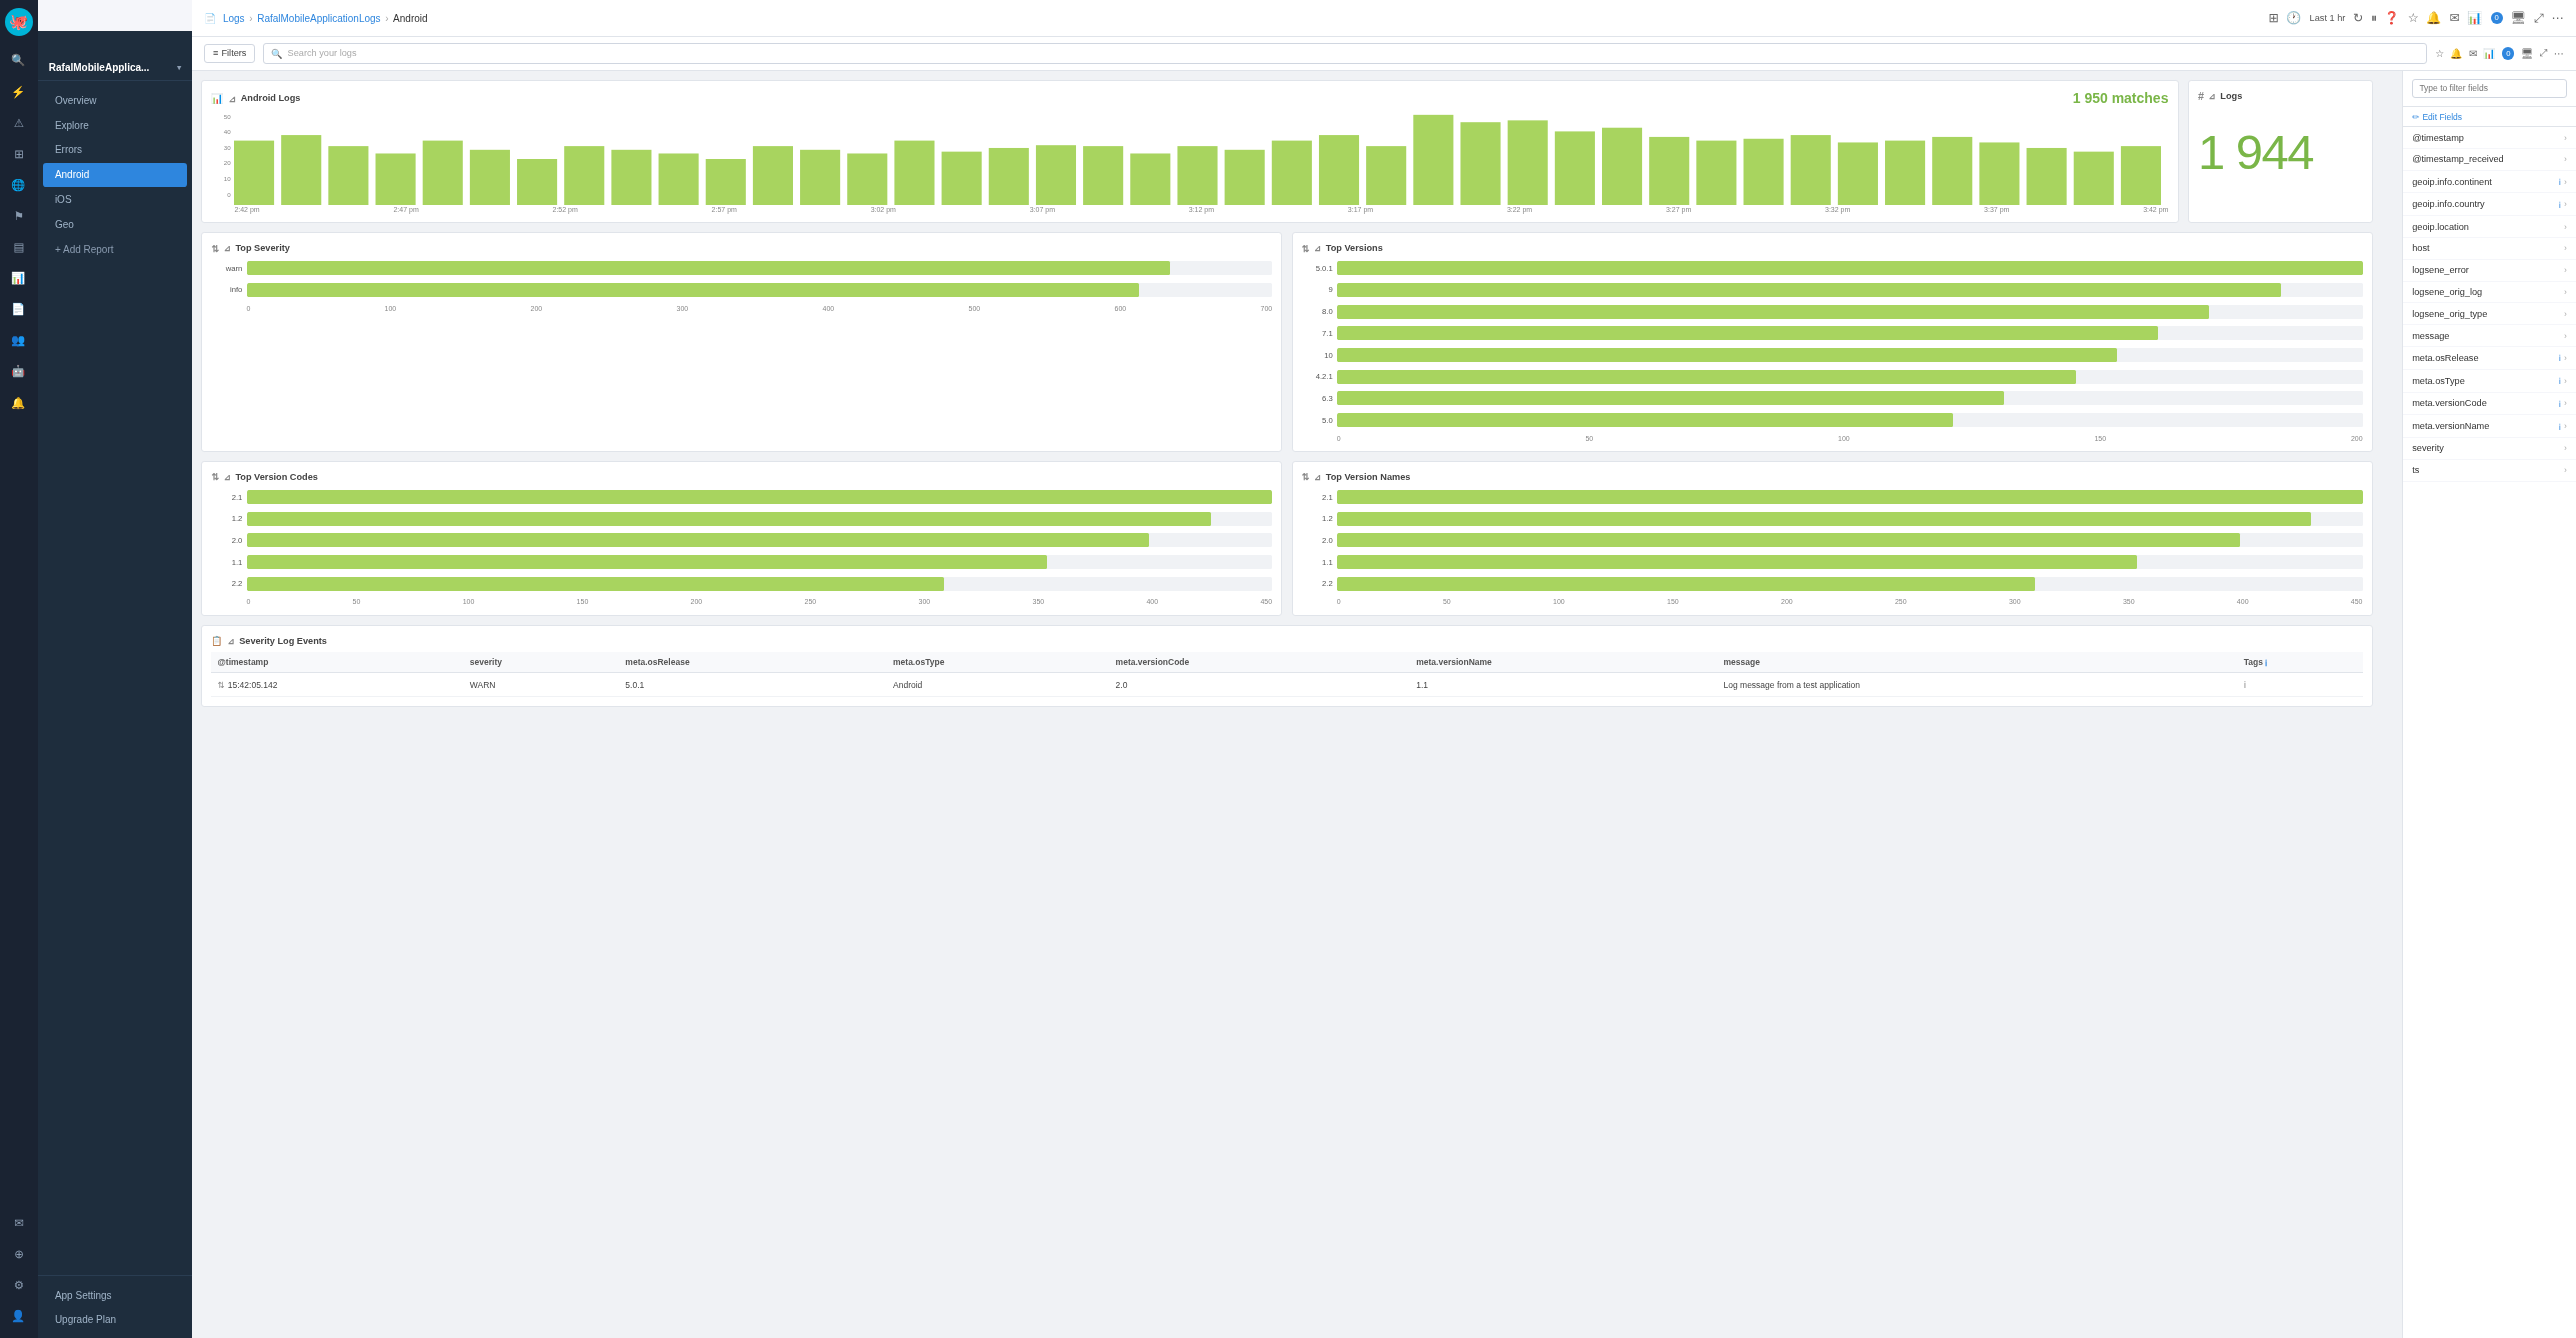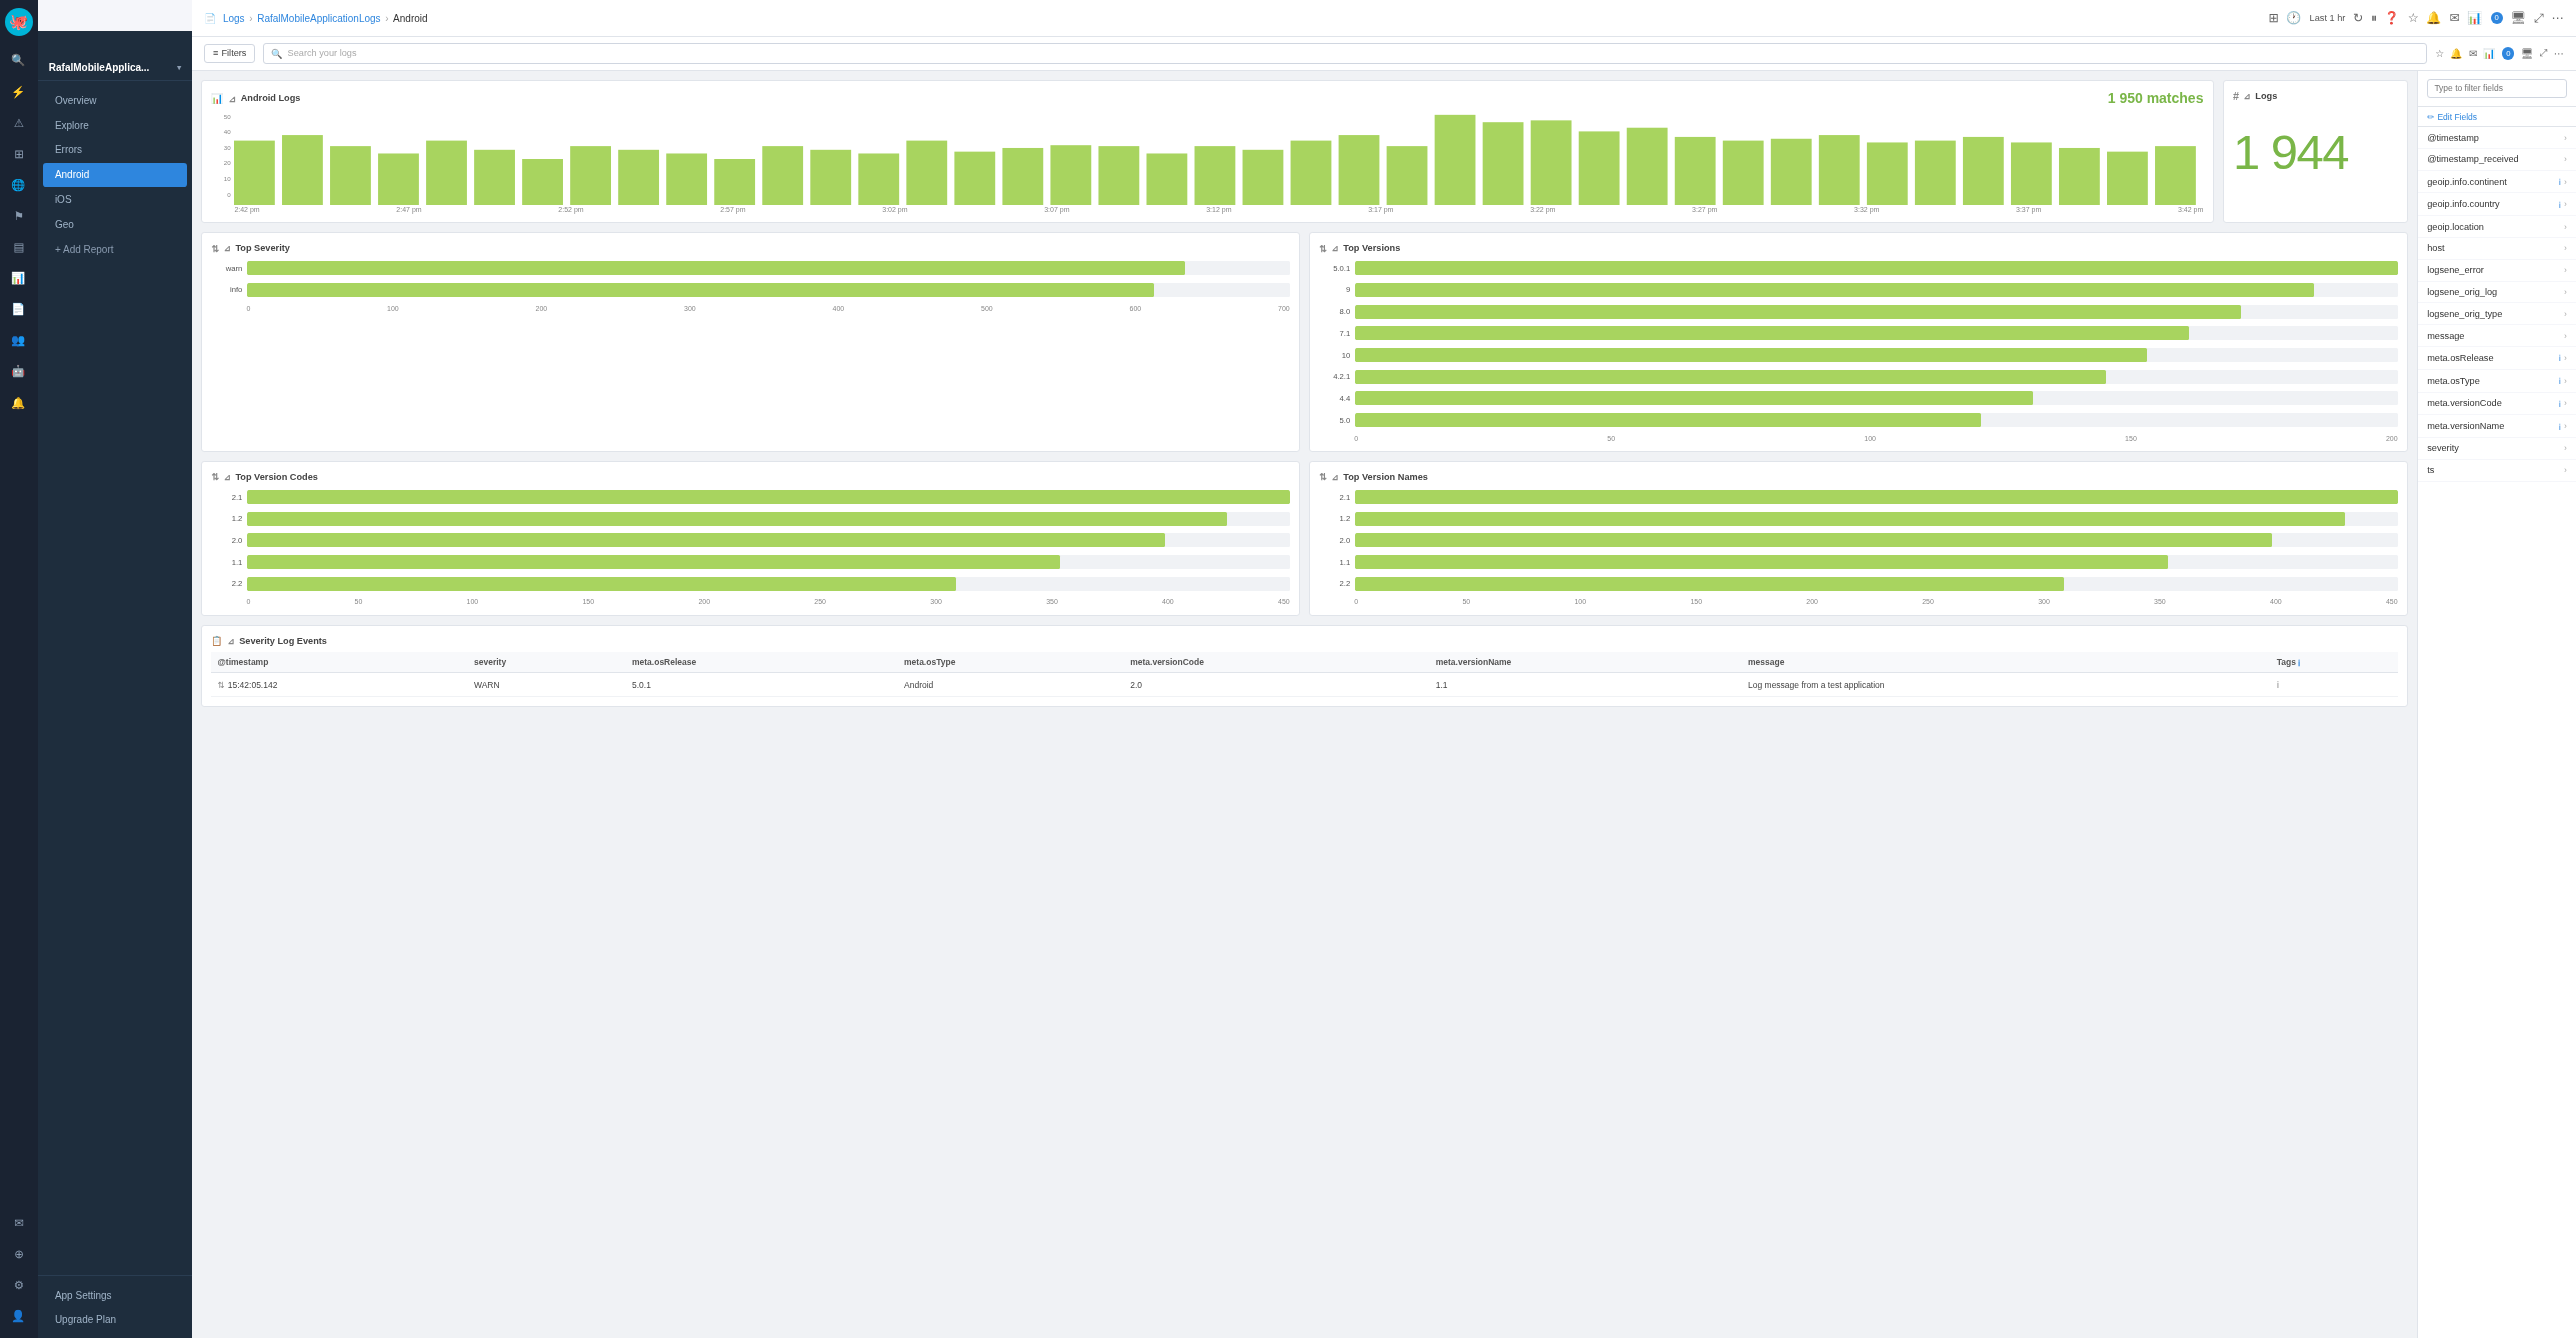--- a/index.html
+++ b/index.html
@@ -264,26 +264,27 @@
     .log-table td {
       padding: 4.6px 6.2px;
       border-bottom: 0.8px solid #f0f2f5;
       color: #444;
     }
     .tags-header { display: flex; align-items: center; gap: 2px; }
     .info-icon { color: #2e86de; font-size: 8.5px; }
 
     
     .right-panel {
-      width: 159px;
+      width: 174px;
       background: #fff;
       border-left: 0.8px solid #e0e4ea;
       flex-shrink: 0;
       display: flex;
       flex-direction: column;
+      margin-left: 20px;
     }
     .right-panel-search {
       padding: 7.7px 9.2px;
       border-bottom: 0.8px solid #e0e4ea;
     }
     .right-panel-search input {
       width: 100%;
       padding: 3.8px 6.2px;
       border: 0.8px solid #d0d6e0;
       border-radius: 3.1px;
@@ -573,21 +574,21 @@
                   <div class="hbar-fill" style="width:76%;"></div>
                 </div>
             </div>
             <div class="hbar-row">
               <span class="hbar-label">4.2.1</span>
               <div class="hbar-track">
                   <div class="hbar-fill" style="width:72%;"></div>
                 </div>
             </div>
             <div class="hbar-row">
-              <span class="hbar-label">4.4</span>
+              <span class="hbar-label">6.3</span>
               <div class="hbar-track">
                   <div class="hbar-fill" style="width:65%;"></div>
                 </div>
             </div>
             <div class="hbar-row">
               <span class="hbar-label">5.0</span>
               <div class="hbar-track">
                   <div class="hbar-fill" style="width:60%;"></div>
                 </div>
             </div>

